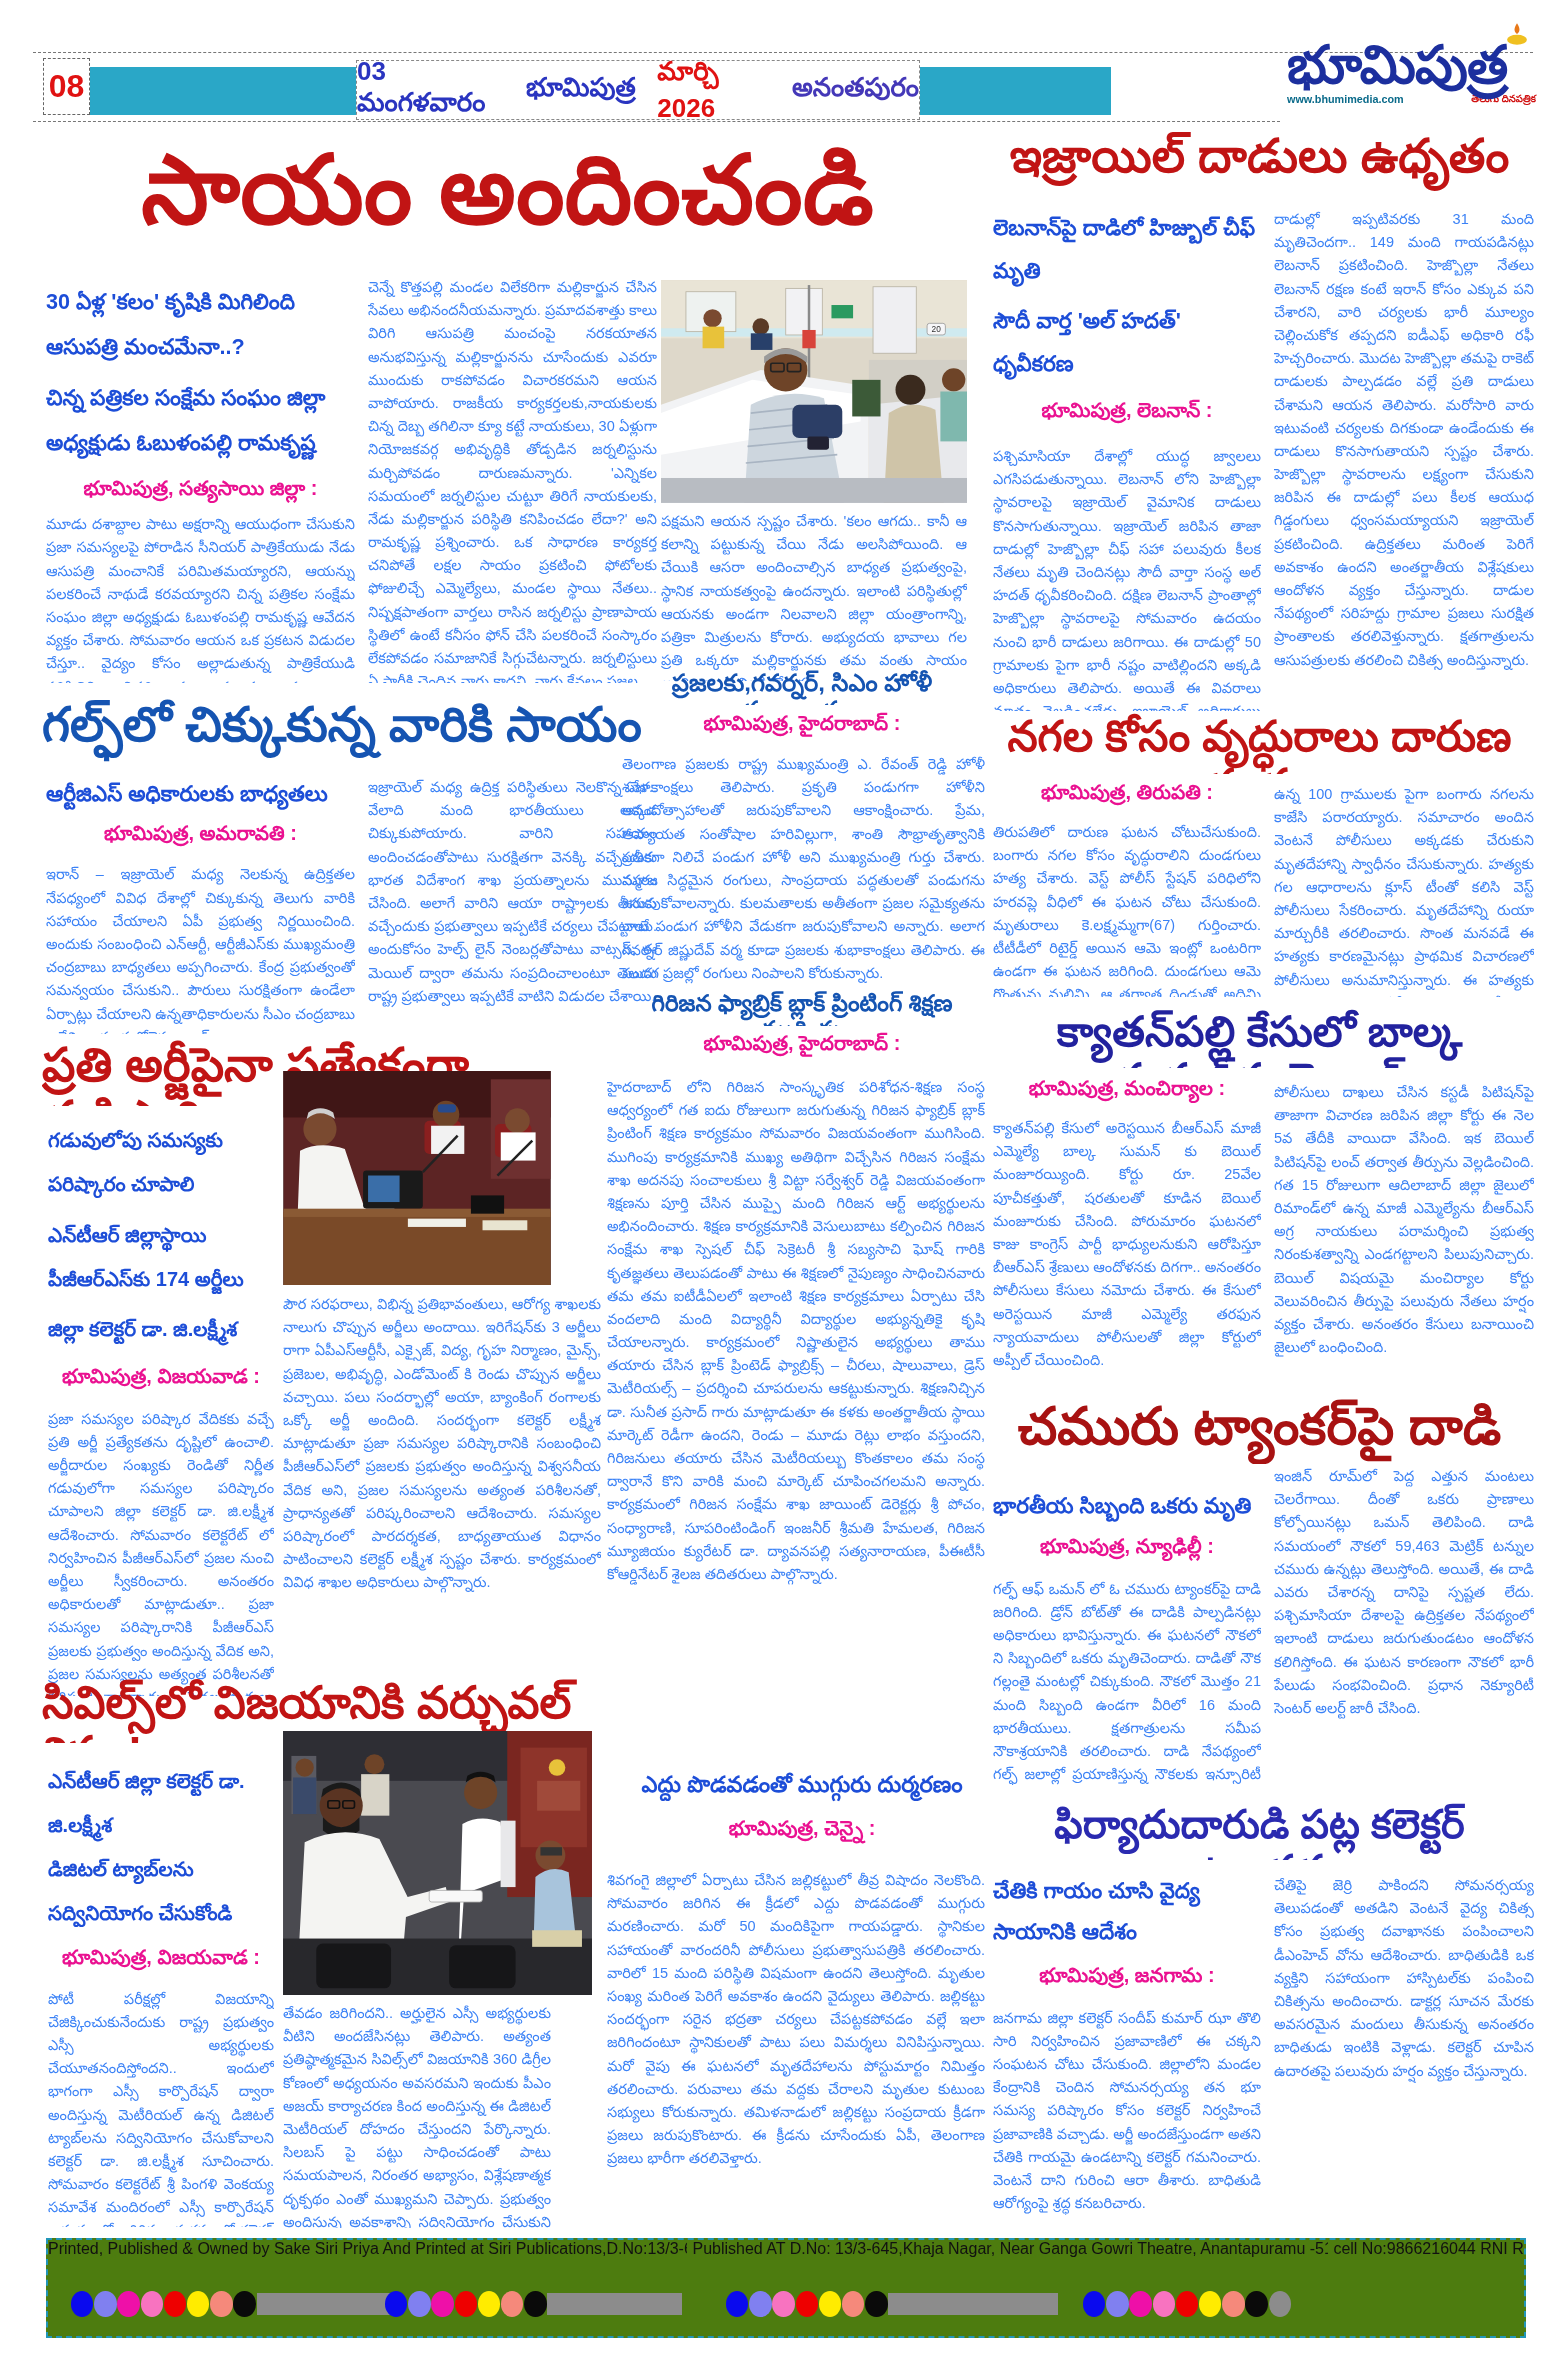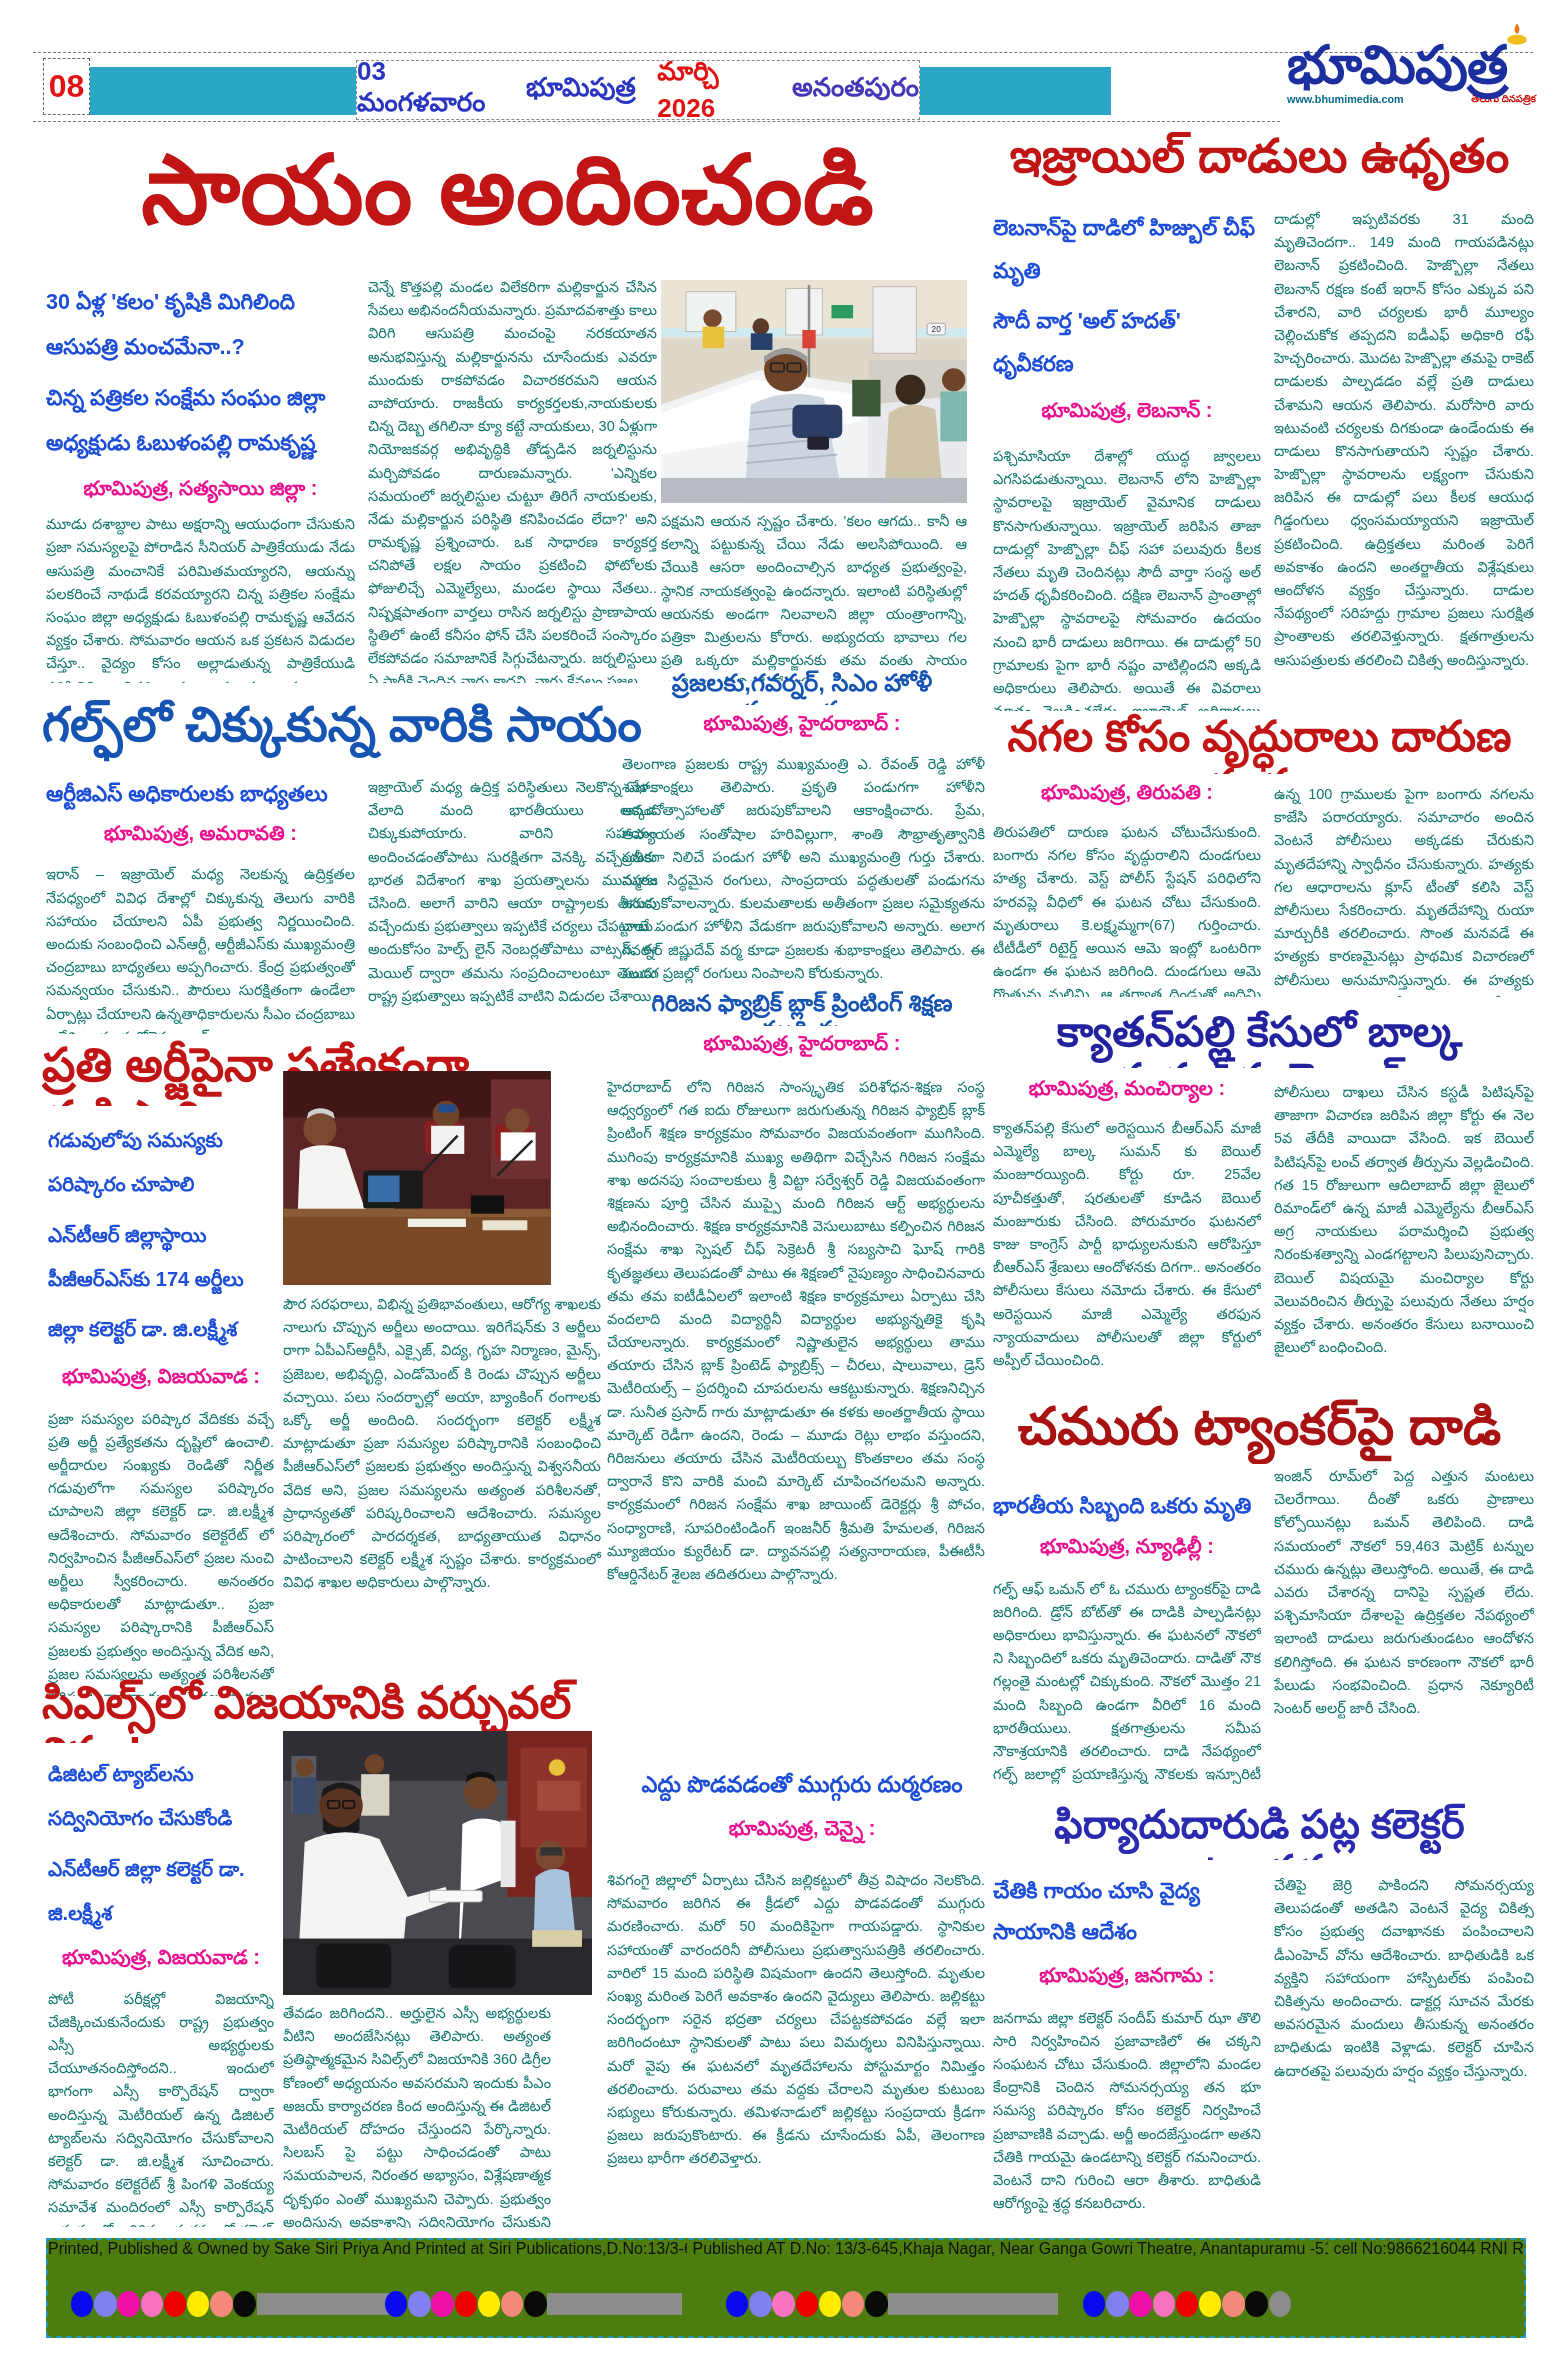--- a/index.html
+++ b/index.html
@@ -15,21 +15,21 @@
   .blue-t{color:#2a35c0;} .red-t{color:#e01212;} .violet-t{color:#4438b8;}
   .logo-main{color:#1c2f9e;font-weight:900;font-size:53px;line-height:1.0;letter-spacing:-0.8px;}
   .logo-sub{color:#0a6a8a;font-size:10.8px;font-weight:bold;}
   .logo-tag{color:#d01010;font-size:10px;font-weight:bold;text-align:right;}
   .hl{font-weight:900;line-height:1.12;text-align:center;overflow:hidden;}
   .hl-red{color:#c11414;}
   .hl-blue{color:#1554b2;}
   .hl-navy{color:#22229e;}
   .subhead{font-weight:bold;color:#1d4ed8;overflow:hidden;}
   .byline{color:#ea1191;font-weight:bold;font-size:20px;text-align:center;overflow:hidden;}
-  .body-text{font-size:14.5px;line-height:1.6;text-align:justify;color:#0f766e;overflow:hidden;}
+  .body-text{font-size:14.5px;line-height:1.6;text-align:justify;color:#3b82f6;overflow:hidden;}
   .photo{overflow:hidden;background:#888;}
   .footerbox{border:2.5px dashed #2196b8;background:#4d7c0f;display:flex;flex-direction:row;
              align-items:flex-start;justify-content:center;gap:5px;}
   .footer-line{font-size:16px;color:#111;text-align:center;white-space:nowrap;overflow:hidden;max-width:1446px;}
   .dots{display:flex;align-items:center;}
   .dots .dot{display:inline-block;width:22.4px;height:26px;border-radius:50%;margin-right:0.8px;flex:none;}
   .dots .bar{display:inline-block;height:22.4px;flex:none;}
 </style>
 </head>
 <body>
@@ -195,22 +195,22 @@
       <rect x="0" y="166" width="322" height="10" fill="#8a5a34"></rect>
       <rect x="150" y="178" width="70" height="10" fill="#f0f0e8"></rect>
       <rect x="240" y="180" width="54" height="12" fill="#e8e4d0"></rect>
       <rect x="226" y="150" width="40" height="22" fill="#111"></rect>
     </svg>
   </div>
   <div class="abs body-text" style="left:283px;top:1293px;width:318px;height:402px;">పౌర సరఫరాలు, విభిన్న ప్రతిభావంతులు, ఆరోగ్య శాఖలకు నాలుగు చొప్పున అర్జీలు అందాయి. ఇరిగేషన్‌కు 3 అర్జీలు రాగా ఏపీఎస్ఆర్టీసీ, ఎక్సైజ్, విద్య, గృహ నిర్మాణం, మైన్స్, ప్రజెబల, అభివృద్ధి, ఎండోమెంట్ కి రెండు చొప్పున అర్జీలు వచ్చాయి. పలు సందర్భాల్లో అయా, బ్యాంకింగ్ రంగాలకు ఒక్కో అర్జీ అందింది. సందర్భంగా కలెక్టర్ లక్ష్మీశ మాట్లాడుతూ ప్రజా సమస్యల పరిష్కారానికి సంబంధించి పీజీఆర్ఎస్‌లో ప్రజలకు ప్రభుత్వం అందిస్తున్న విశ్వసనీయ వేదిక అని, ప్రజల సమస్యలను అత్యంత పరిశీలనతో, ప్రాధాన్యతతో పరిష్కరించాలని ఆదేశించారు. సమస్యల పరిష్కారంలో పారదర్శకత, బాధ్యతాయుత విధానం పాటించాలని కలెక్టర్ లక్ష్మీశ స్పష్టం చేశారు. కార్యక్రమంలో వివిధ శాఖల అధికారులు పాల్గొన్నారు.</div>
 
   <div class="abs hl hl-red" style="left:42px;top:1678px;width:557px;height:65px;font-size:45px;text-align:left;">సివిల్స్‌లో విజయానికి వర్చువల్ శిక్షణ!</div>
   <div class="abs" style="left:48px;top:1752px;width:226px;height:475px;overflow:hidden;">
+    <div class="subhead" style="font-size:20px;line-height:2.2;margin-top:6.7px;">ఎన్‌టీఆర్ జిల్లా కలెక్టర్ డా. జి.లక్ష్మీశ</div>
     <div class="subhead" style="font-size:20px;line-height:2.2;">డిజిటల్ ట్యాబ్‌లను సద్వినియోగం చేసుకోండి</div>
-    <div class="subhead" style="font-size:20px;line-height:2.2;margin-top:6.7px;">ఎన్‌టీఆర్ జిల్లా కలెక్టర్ డా. జి.లక్ష్మీశ</div>
     <div class="byline" style="margin:11.6px 0 13.3px 0;">భూమిపుత్ర, విజయవాడ :</div>
     <div class="body-text">పోటీ పరీక్షల్లో విజయాన్ని చేజిక్కించుకునేందుకు రాష్ట్ర ప్రభుత్వం ఎస్సీ అభ్యర్థులకు చేయూతనందిస్తోందని.. ఇందులో భాగంగా ఎస్సీ కార్పొరేషన్ ద్వారా అందిస్తున్న మెటీరియల్ ఉన్న డిజిటల్ ట్యాబ్‌లను సద్వినియోగం చేసుకోవాలని కలెక్టర్ డా. జి.లక్ష్మీశ సూచించారు. సోమవారం కలెక్టరేట్ శ్రీ పింగళి వెంకయ్య సమావేశ మందిరంలో ఎస్సీ కార్పొరేషన్ ఆధ్వర్యంలో జరిగిన కార్యక్రమంలో కలెక్టర్ లక్ష్మీశ.. నలుగురు సివిల్స్ ఔత్సాహిక అభ్యర్థులకు డిజిటల్ ట్యాబ్‌లను అందజేశారు. ఈ సందర్భంగా కలెక్టర్ లక్ష్మీశ మాట్లాడుతూ మేలో సివిల్స్ ప్రిలిమ్స్ పరీక్ష జరగనుందని.. ఈ పరీక్షలో విజయం సాధించేందుకు అవసరమైన సమగ్ర మెటీరియల్ డిజిటల్ రూపంలో అందుబాటులోకి</div>
   </div>
 
   <div class="abs photo" style="left:283px;top:1731px;width:309px;height:264px;">
     <svg width="309" height="264" viewBox="0 0 372 318">
       <rect width="372" height="318" fill="#4a4a50"></rect>
       <rect x="0" y="0" width="372" height="60" fill="#2e2e34"></rect>
       <rect x="270" y="0" width="102" height="200" fill="#7a2620"></rect>
       <rect x="286" y="20" width="80" height="120" fill="#8e342a"></rect>

